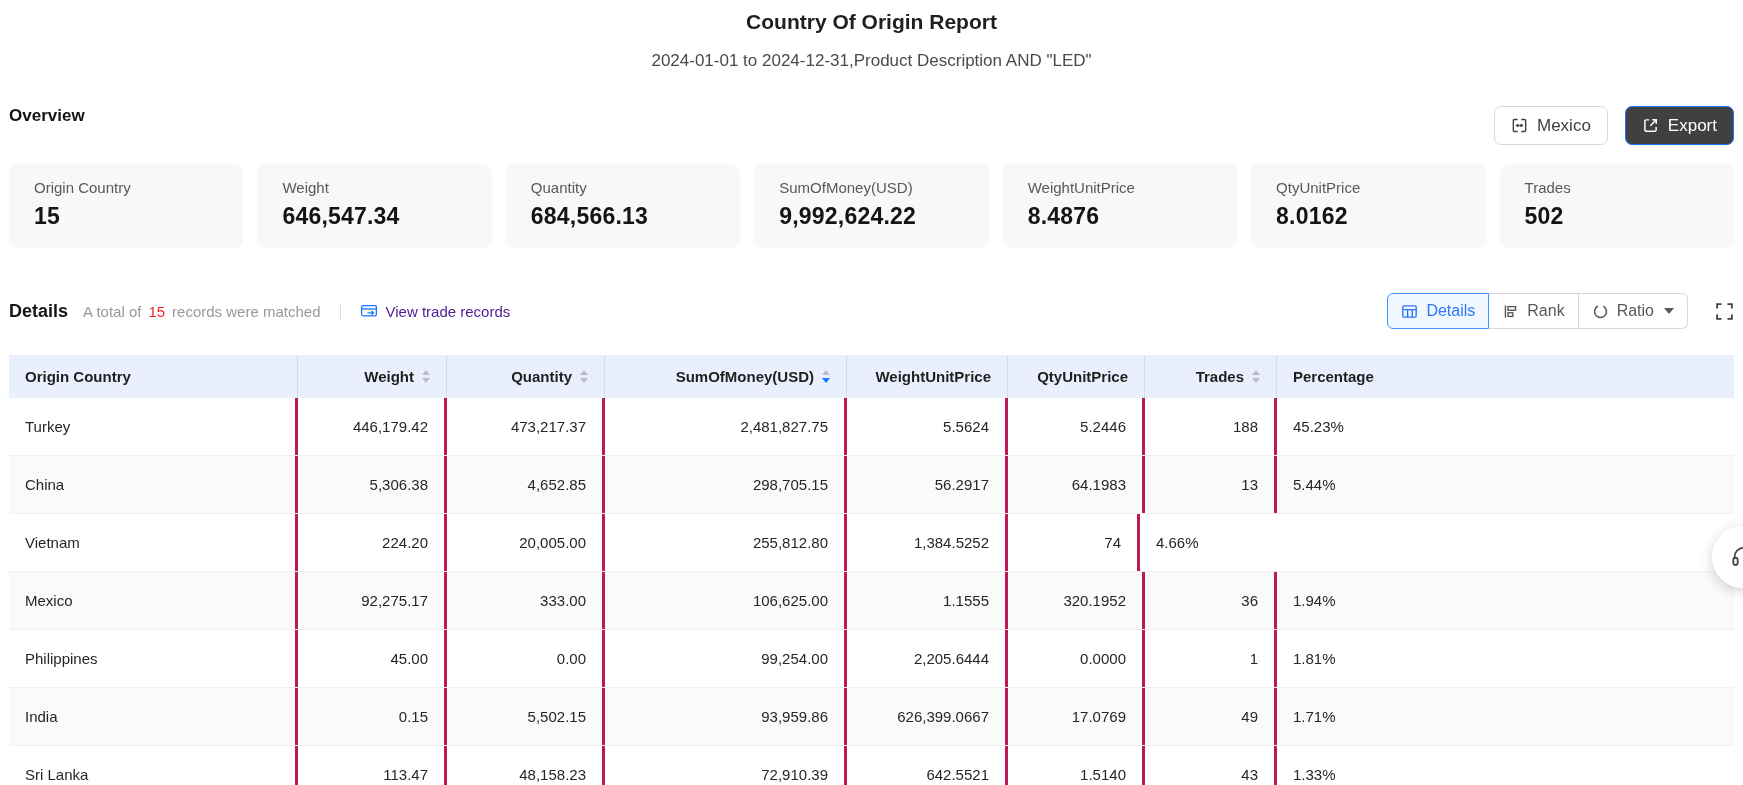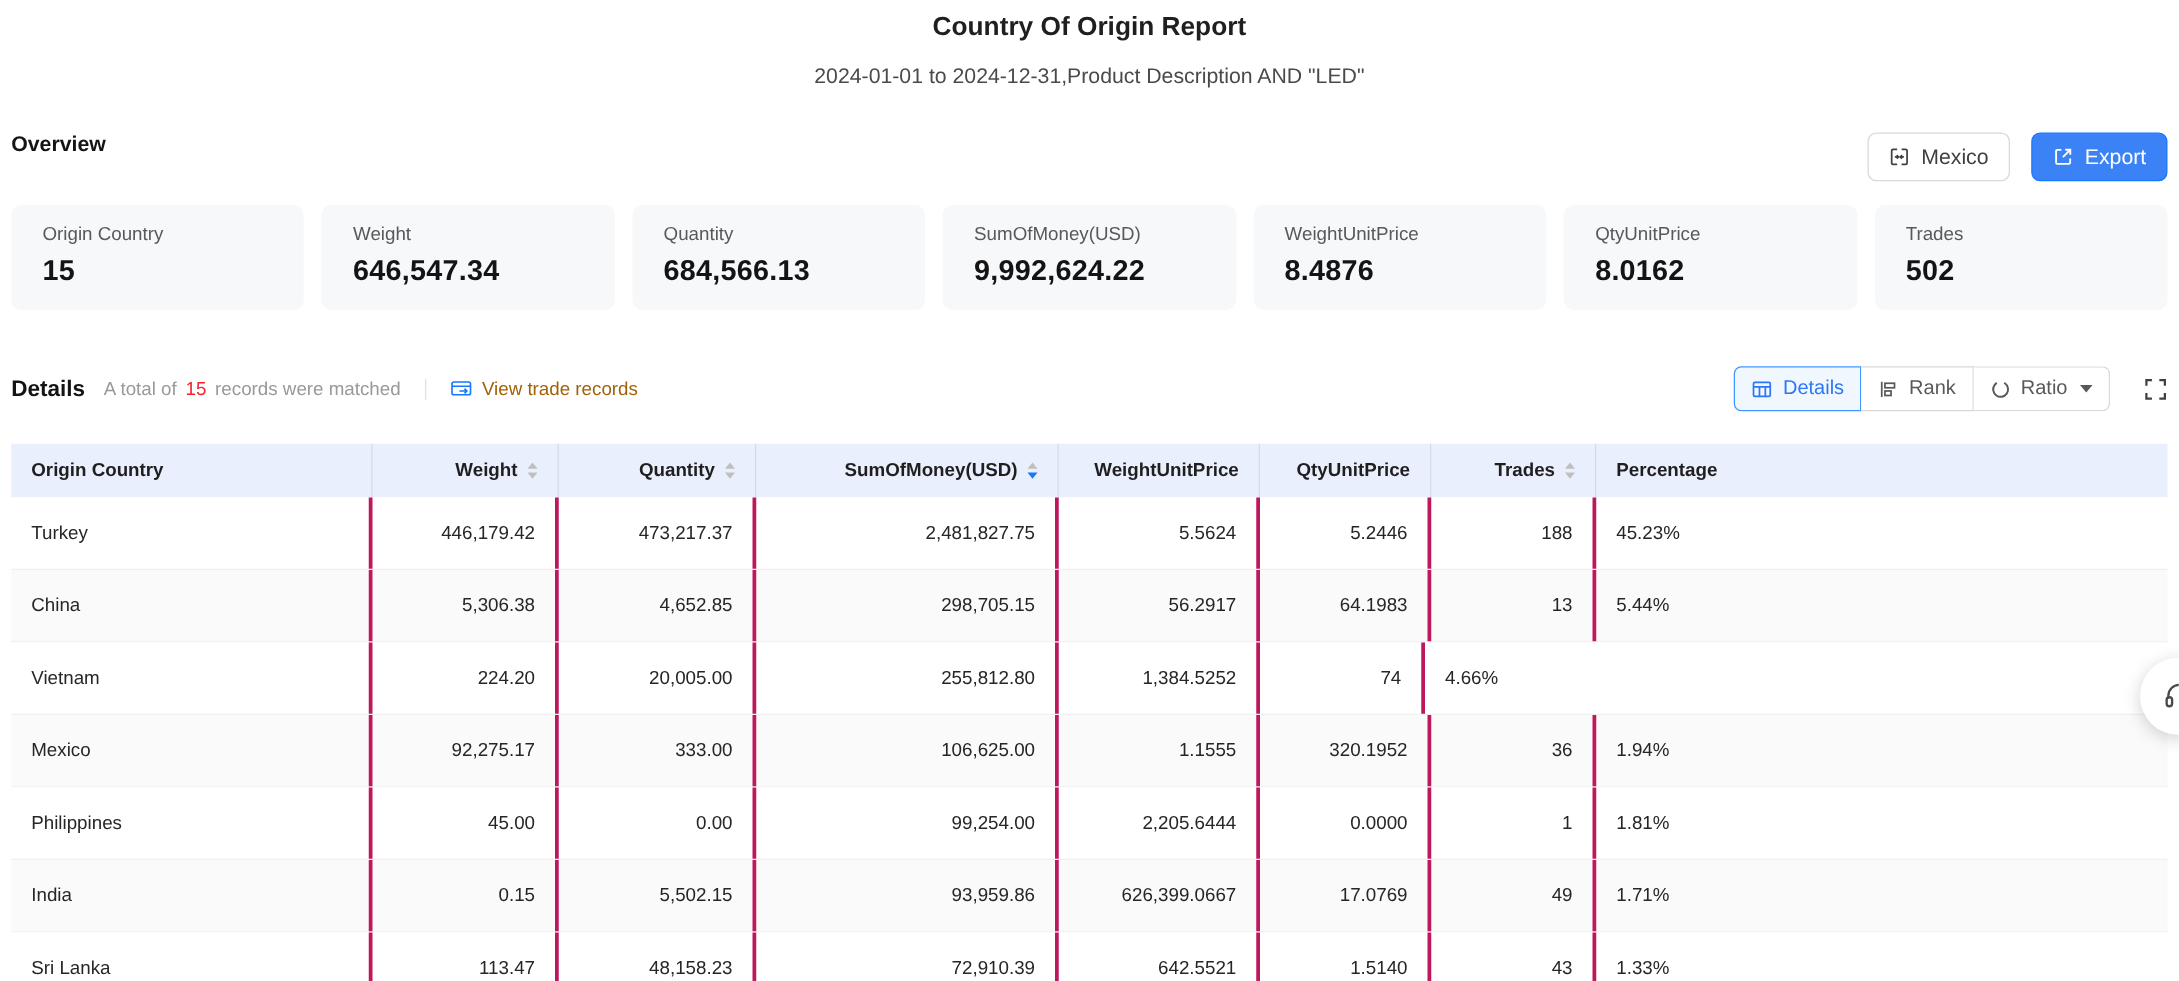--- a/index.html
+++ b/index.html
@@ -8,33 +8,33 @@
 
   .page-title { padding-top:10px; text-align:center; font-size:21px; font-weight:600; color:#1f1f1f; }
   .page-subtitle { margin-top:17px; text-align:center; font-size:17px; color:#4a4a4a; }
 
   .overview-bar { margin:35px 9px 0; display:flex; justify-content:space-between; align-items:flex-start; }
   .section-heading { font-size:17px; font-weight:700; color:#141414; }
   .bar-buttons { display:flex; gap:17px; }
   .btn { height:39px; border-radius:7px; display:inline-flex; align-items:center; gap:9px;
     font-size:17px; padding:0 16px; cursor:pointer; }
   .btn-merge { background:#fff; border:1px solid #d9d9d9; color:#404040; }
-  .btn-export { background:#3b82f6; border:1px solid #1677ff; color:#fff; }
+  .btn-export { background:#404040; border:1px solid #1677ff; color:#fff; }
 
   .cards { margin:19px 9px 0; display:flex; gap:14px; }
   .card { flex:1; height:84px; background:#f7f8fa; border-radius:8px; padding:15px 0 0 25px; }
   .card-label { font-size:15px; color:#595959; }
   .card-value { margin-top:7px; font-size:23px; font-weight:700; color:#141414; letter-spacing:.2px; }
 
   .details-bar { margin:45px 9px 0; display:flex; align-items:center; }
   .details-heading { font-size:18px; font-weight:700; color:#141414; }
   .match-text { margin-left:15px; font-size:15px; color:#999; display:flex; gap:7px; align-items:center; }
   .match-count { color:#f5222d; }
   .vdivider { width:1px; height:17px; background:#e0e0e0; margin:0 19px; }
-  .view-link { display:inline-flex; align-items:center; gap:8px; color:#a16207; font-size:15px; cursor:pointer; }
+  .view-link { display:inline-flex; align-items:center; gap:8px; color:#4c1d95; font-size:15px; cursor:pointer; }
   .flex-spacer { flex:1; }
   .seg-group { display:flex; }
   .seg { height:36px; padding:0 13px; display:inline-flex; align-items:center; gap:8px;
     border:1px solid #d9d9d9; border-left-width:0; font-size:16px; color:#595959; background:#fff; cursor:pointer; }
   .seg:first-child { border-radius:6px 0 0 6px; border-left-width:1px; }
   .seg:last-child { border-radius:0 6px 6px 0; }
   .seg.active { border:1px solid #4096ff; color:#2c77f6; background:#f1f7ff; }
   .seg .caret-down-glyph { width:0; height:0; border-left:5px solid transparent;
     border-right:5px solid transparent; border-top:6px solid #595959; margin-left:2px; }
   .fullscreen-btn { margin-left:27px; display:flex; align-items:center; cursor:pointer; }

